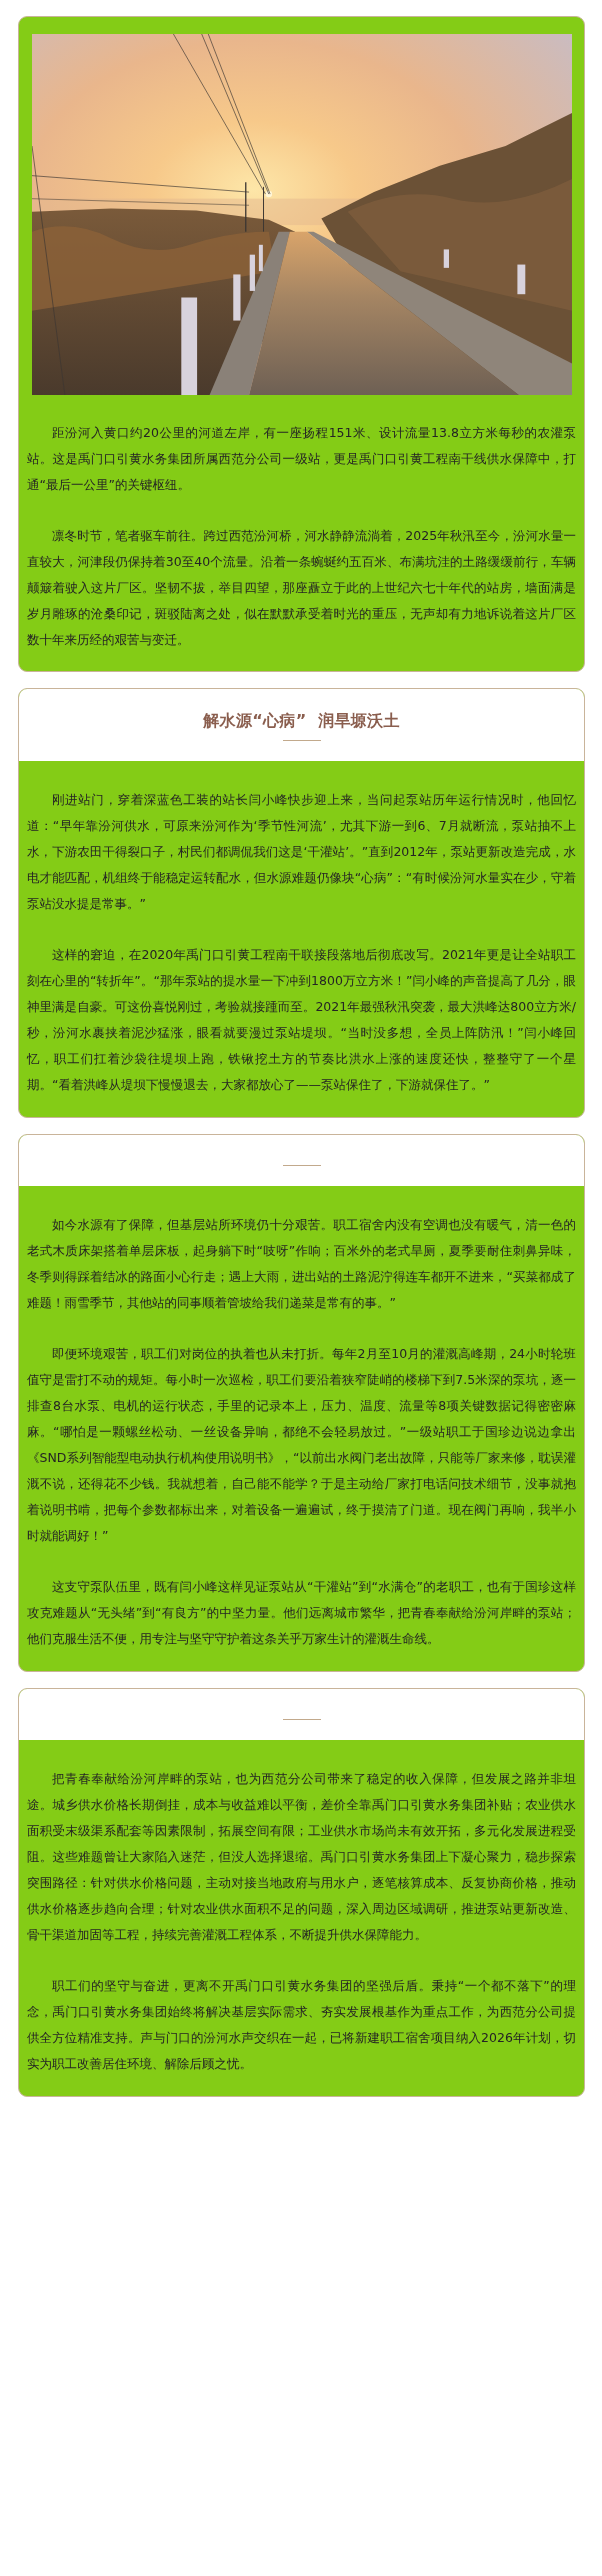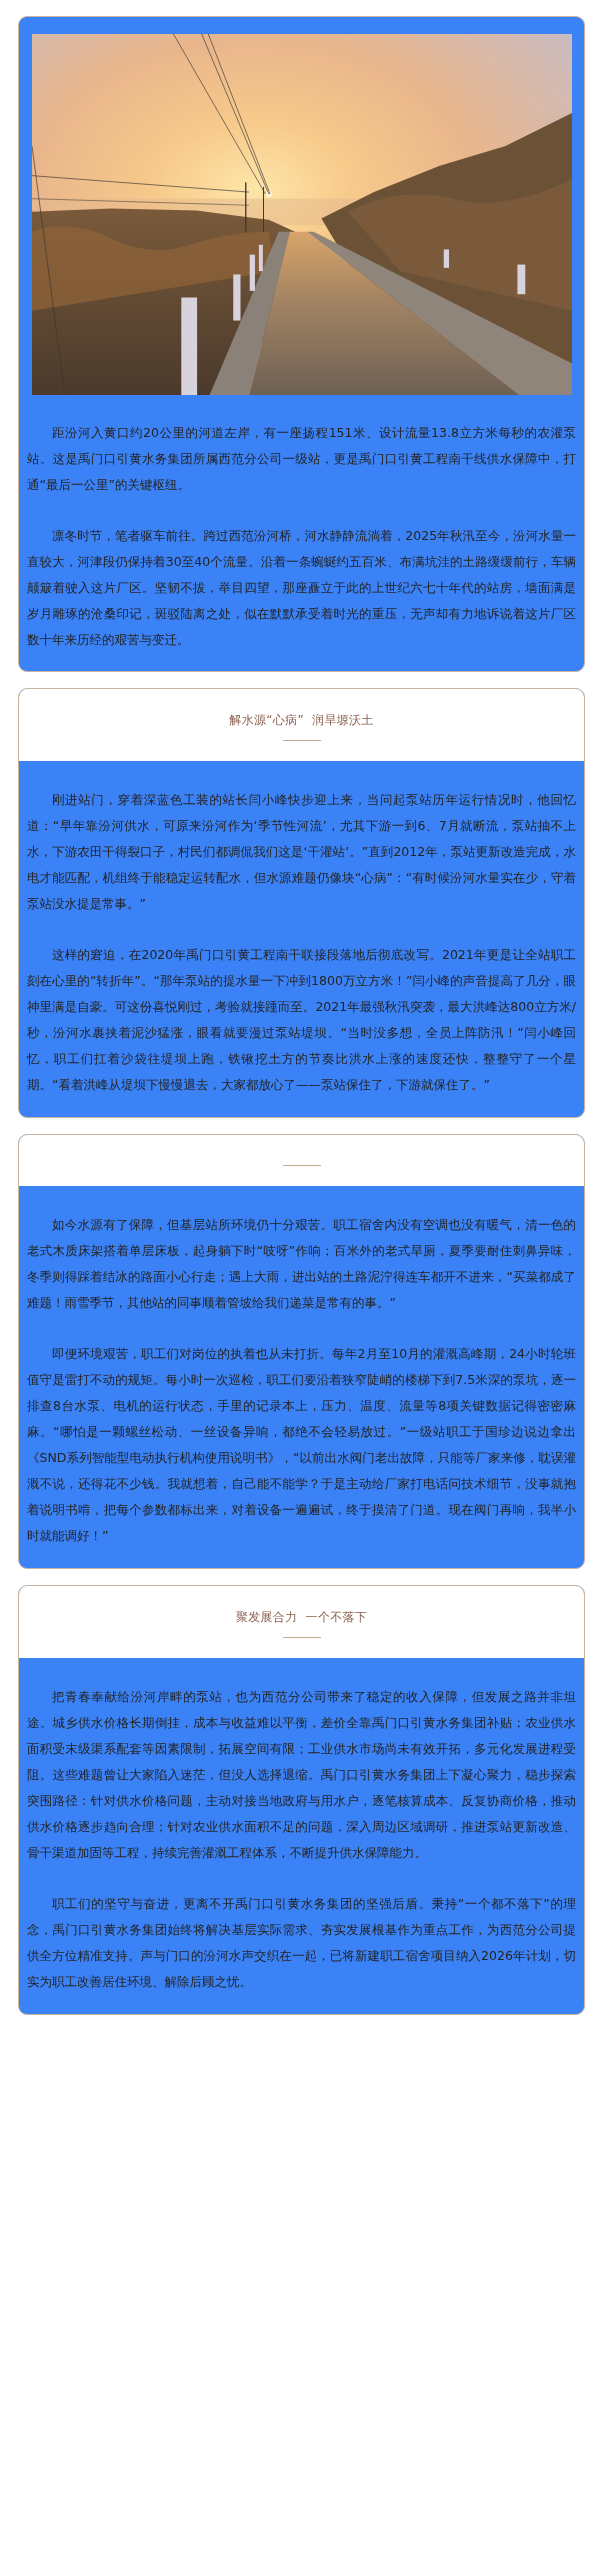--- a/index.html
+++ b/index.html
@@ -7,31 +7,31 @@
     width: 603px;
     font-family: "DejaVu Sans", "Liberation Sans", sans-serif;
     color: #222222;
   }
   .page { padding: 16px 0 13px 0; }
   .card {
     margin: 0 18px 0 18px;
     border: 1px solid #c9b49a;
     border-radius: 9.2px;
     overflow: hidden;
-    background: #3b82f6;
+    background: #84cc16;
   }
   .card + .card { margin-top: 16px; }
   .card-head {
     background: #ffffff;
     text-align: center;
     padding: 21px 0 20px 0;
   }
   .card-title {
-    font-size: 12px;
-    font-weight: normal;
+    font-size: 16px;
+    font-weight: bold;
     color: #8a5e4e;
     letter-spacing: 0.3px;
     line-height: 21px;
     white-space: pre;
   }
   .title-rule {
     width: 38px;
     height: 1px;
     background: #c2a98c;
     margin: 9.2px auto 0 auto;
@@ -134,26 +134,26 @@
     </div>
   </div>
 
   <div class="card">
     <div class="card-head">
       <div class="title-rule"></div>
     </div>
     <div class="card-body">
       <p class="para">如今水源有了保障，但基层站所环境仍十分艰苦。职工宿舍内没有空调也没有暖气，清一色的老式木质床架搭着单层床板，起身躺下时“吱呀”作响；百米外的老式旱厕，夏季要耐住刺鼻异味，冬季则得踩着结冰的路面小心行走；遇上大雨，进出站的土路泥泞得连车都开不进来，“买菜都成了难题！雨雪季节，其他站的同事顺着管坡给我们递菜是常有的事。”</p>
       <p class="para">即便环境艰苦，职工们对岗位的执着也从未打折。每年2月至10月的灌溉高峰期，24小时轮班值守是雷打不动的规矩。每小时一次巡检，职工们要沿着狭窄陡峭的楼梯下到7.5米深的泵坑，逐一排查8台水泵、电机的运行状态，手里的记录本上，压力、温度、流量等8项关键数据记得密密麻麻。“哪怕是一颗螺丝松动、一丝设备异响，都绝不会轻易放过。”一级站职工于国珍边说边拿出《SND系列智能型电动执行机构使用说明书》，“以前出水阀门老出故障，只能等厂家来修，耽误灌溉不说，还得花不少钱。我就想着，自己能不能学？于是主动给厂家打电话问技术细节，没事就抱着说明书啃，把每个参数都标出来，对着设备一遍遍试，终于摸清了门道。现在阀门再响，我半小时就能调好！”</p>
+      <p class="para">这支守泵队伍里，既有闫小峰这样见证泵站从“干灌站”到“水满仓”的老职工，也有于国珍这样攻克难题从“无头绪”到“有良方”的中坚力量。他们远离城市繁华，把青春奉献给汾河岸畔的泵站；他们克服生活不便，用专注与坚守守护着这条关乎万家生计的灌溉生命线。</p>
     </div>
   </div>
 
   <div class="card">
     <div class="card-head">
-      <div class="card-title">聚发展合力  一个不落下</div>
       <div class="title-rule"></div>
     </div>
     <div class="card-body">
       <p class="para">把青春奉献给汾河岸畔的泵站，也为西范分公司带来了稳定的收入保障，但发展之路并非坦途。城乡供水价格长期倒挂，成本与收益难以平衡，差价全靠禹门口引黄水务集团补贴；农业供水面积受末级渠系配套等因素限制，拓展空间有限；工业供水市场尚未有效开拓，多元化发展进程受阻。这些难题曾让大家陷入迷茫，但没人选择退缩。禹门口引黄水务集团上下凝心聚力，稳步探索突围路径：针对供水价格问题，主动对接当地政府与用水户，逐笔核算成本、反复协商价格，推动供水价格逐步趋向合理；针对农业供水面积不足的问题，深入周边区域调研，推进泵站更新改造、骨干渠道加固等工程，持续完善灌溉工程体系，不断提升供水保障能力。</p>
       <p class="para">职工们的坚守与奋进，更离不开禹门口引黄水务集团的坚强后盾。秉持“一个都不落下”的理念，禹门口引黄水务集团始终将解决基层实际需求、夯实发展根基作为重点工作，为西范分公司提供全方位精准支持。声与门口的汾河水声交织在一起，已将新建职工宿舍项目纳入2026年计划，切实为职工改善居住环境、解除后顾之忧。</p>
     </div>
   </div>
 
 </div>
 

